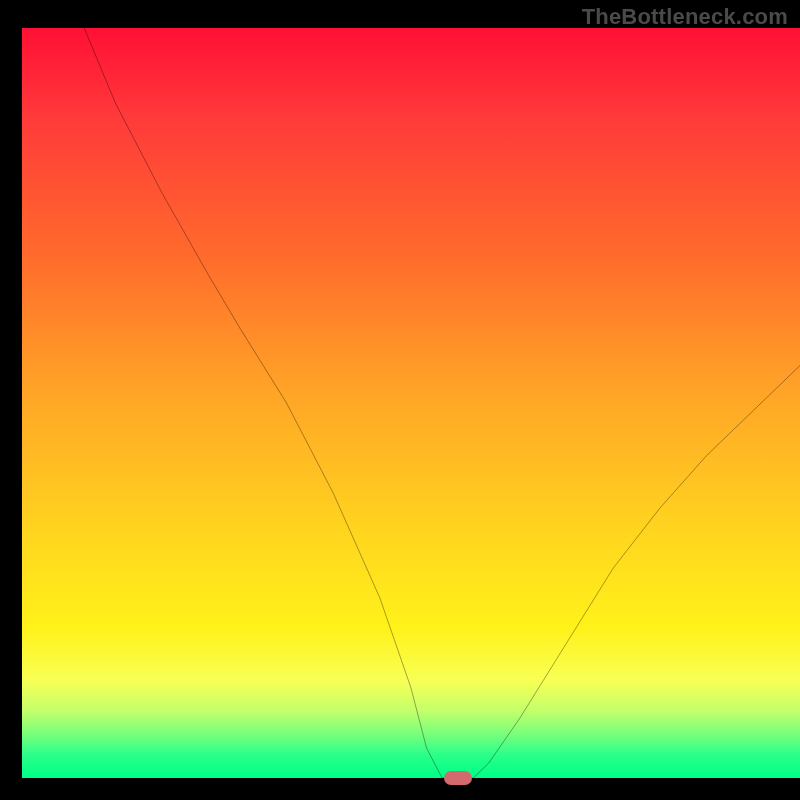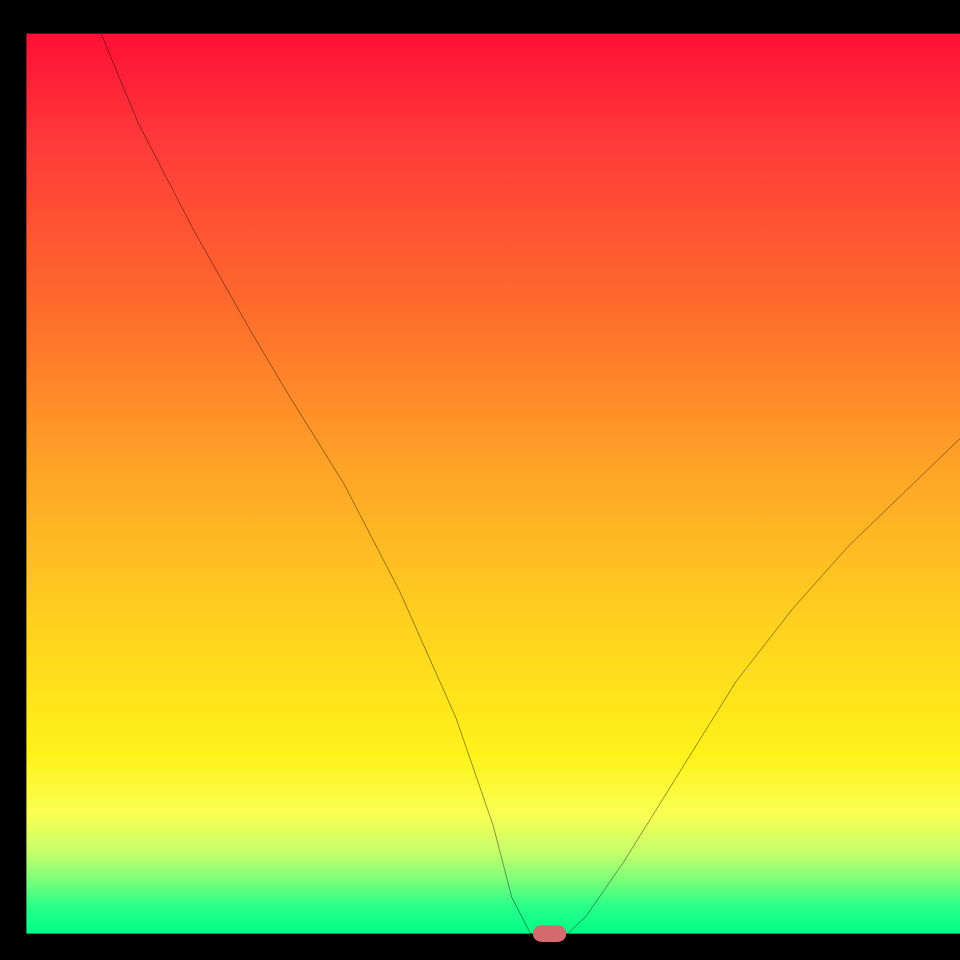--- a/index.html
+++ b/index.html
@@ -61,20 +61,21 @@
     height: 14px;
     border-radius: 8px;
     background: #d46a6e;
     transform: translate(-50%, -50%);
   }
 </style>
 </head>
 <body>
 
 <div class="frame">
+  <div class="watermark">TheBottleneck.com</div>
 
   <div class="plot-area">
     <svg class="curve" viewBox="0 0 100 100" preserveAspectRatio="none">
       <path fill="none" stroke="#000" stroke-width="0.35" vector-effect="non-scaling-stroke" d="M8.00 0.00 L12.00 10.00 L18.00 22.00 L24.00 33.00 L28.00 40.00 L34.00 50.00 L40.00 62.00 L46.00 76.00 L50.00 88.00 L52.00 96.00 L54.00 100.00 L56.00 100.00 L58.00 100.00 L60.00 98.00 L64.00 92.00 L70.00 82.00 L76.00 72.00 L82.00 64.00 L88.00 57.00 L94.00 51.00 L100.00 45.00"></path>
     </svg>
     <div class="marker" style="left: 56%; top: 100%; background: rgb(212, 106, 110);"></div>
   </div>
 </div>
 
 </body></html>

